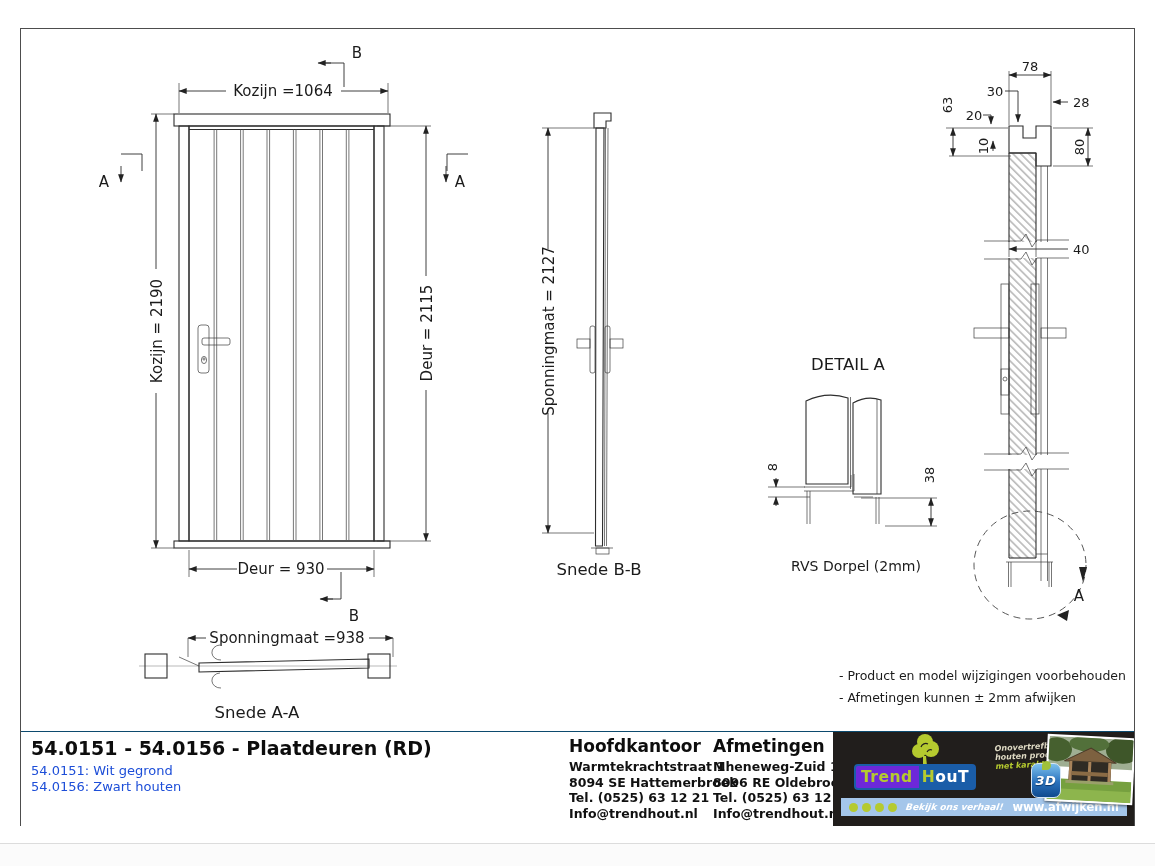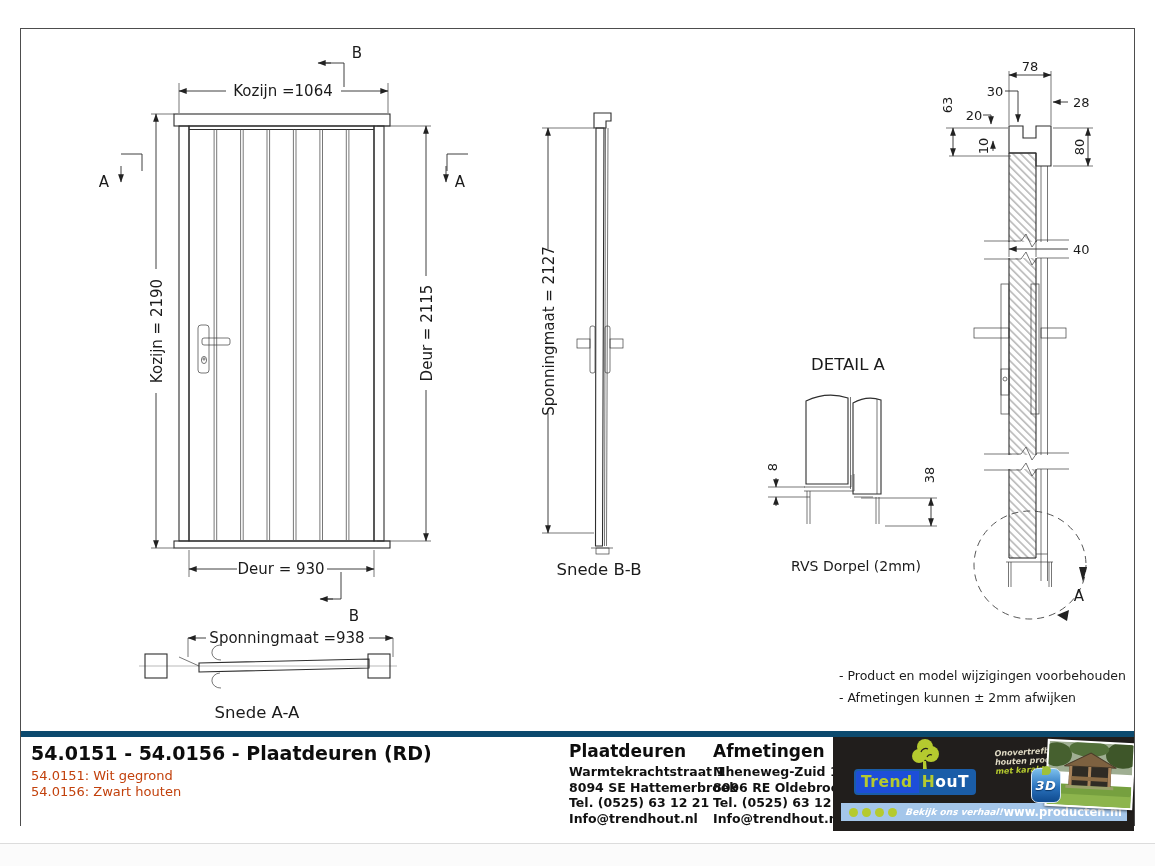--- a/index.html
+++ b/index.html
@@ -15,32 +15,32 @@
   svg text{font-family:"DejaVu Sans",sans-serif;fill:#1b1b1b;}
   .t15{font-size:15px}.t14{font-size:14px}.t13{font-size:13px}
   .t16{font-size:16.5px}.t12{font-size:12.5px}.tm{font-size:15px}
   .ln{stroke:#2e2e2e;stroke-width:1.1;fill:none}
   .lnf{stroke:#2e2e2e;stroke-width:1.1}
   .thin{stroke:#3c3c3c;stroke-width:0.7;fill:none}
   .dimln{stroke:#2a2a2a;stroke-width:0.9;fill:none}
   .ctr{stroke:#8a8a8a;stroke-width:0.6;fill:none}
 
   
-  .titleblock{position:absolute;left:0;top:702px;width:1113px;height:94px;border-top:6px solid #0c4a6e;background:#fff;}
+  .titleblock{position:absolute;left:0;top:702px;width:1113px;height:94px;border-top:1px solid #0c4a6e;background:#fff;}
   .tb-title{position:absolute;left:10px;top:5px;font-size:19px;font-weight:bold;color:#0d0d0d;white-space:nowrap;}
-  .tb-variant{position:absolute;left:10px;font-size:13px;color:#c2410c;white-space:nowrap;}
+  .tb-variant{position:absolute;left:10px;font-size:13px;color:#1d4ed8;white-space:nowrap;}
   .tb-v1{top:31px}.tb-v2{top:47px}
   .addr-col{position:absolute;top:4px;width:150px;}
   .addr-hoofd{left:548px}.addr-prod{left:692px}
   .addr-h{font-size:17px;font-weight:bold;margin:0 0 3px 0;color:#0d0d0d;}
   .addr-line{font-size:12.5px;font-weight:bold;line-height:15.5px;color:#111;white-space:nowrap;}
 
   
   .brandblock{position:absolute;left:812px;top:0;width:301px;height:94px;background:#211e1c;overflow:hidden;}
-  .logo-box{position:absolute;left:21px;top:32px;width:122px;height:26px;background:#1d4ed8;border:2px solid #1a5da8;border-radius:4px;box-sizing:border-box;display:flex;align-items:center;z-index:2;}
+  .logo-box{position:absolute;left:21px;top:32px;width:122px;height:26px;background:#6d28d9;border:2px solid #1a5da8;border-radius:4px;box-sizing:border-box;display:flex;align-items:center;z-index:2;}
   .logo-trend{font-weight:bold;font-size:15.5px;color:#b5ca2f;padding-left:5px;letter-spacing:.5px;}
   .logo-hout{background:#1a5da8;color:#fff;font-weight:bold;font-size:15.5px;height:100%;display:flex;align-items:center;padding:0 5px 0 3px;margin-left:auto;border-radius:0 1px 1px 0;letter-spacing:.5px;}
   .h-green{color:#b5ca2f;}
   .tree{position:absolute;left:74px;top:1px;z-index:1;}
   .tagline{position:absolute;left:162px;top:10px;font-size:8px;font-style:italic;font-weight:bold;color:#ded9c3;line-height:9px;transform:rotate(-3deg);white-space:nowrap;}
   .tagline .line3{color:#b5ca2f;}
   .badge3d{position:absolute;left:198px;top:31px;width:30px;height:35px;border-radius:7px;background:linear-gradient(#7cc0ed,#2a72bd 55%,#0f4a8e);border:1px solid #d7e6f5;box-sizing:border-box;text-align:center;z-index:4;}
   .badge3d .leaf{position:absolute;left:10px;top:-3px;width:9px;height:9px;border-radius:50% 50% 50% 0;background:#9fc03a;}
   .badge-3d-text{margin-top:9px;font-size:13px;font-weight:bold;color:#fff;font-style:italic;text-shadow:0 1px 1px #0a3566;letter-spacing:.5px;}
   .photo{position:absolute;left:213px;top:4px;width:84px;height:63px;background:#fff;padding:2px;transform:rotate(3deg);z-index:3;box-shadow:0 1px 3px rgba(0,0,0,.6);box-sizing:content-box;}
@@ -311,21 +311,21 @@
       <text class="t12" x="818" y="673" text-anchor="start">- Afmetingen kunnen ± 2mm afwijken</text>
     </g>
   </svg>
 
   <div class="titleblock">
     <div class="tb-title">54.0151 - 54.0156 - Plaatdeuren (RD)</div>
     <div class="tb-variant tb-v1">54.0151: Wit gegrond</div>
     <div class="tb-variant tb-v2">54.0156: Zwart houten</div>
 
     <div class="addr-col addr-hoofd">
-      <div class="addr-h">Plaatdeuren</div>
+      <div class="addr-h">Hoofdkantoor</div>
       <div class="addr-line">Warmtekrachtstraat 1</div>
       <div class="addr-line">8094 SE Hattemerbroek</div>
       <div class="addr-line">Tel. (0525) 63 12 21</div>
       <div class="addr-line">Info@trendhout.nl</div>
     </div>
 
     <div class="addr-col addr-prod">
       <div class="addr-h">Afmetingen</div>
       <div class="addr-line">Mheneweg-Zuid 1b</div>
       <div class="addr-line">8096 RE Oldebroek</div>
@@ -376,20 +376,20 @@
       <div class="badge3d">
         <span class="leaf"></span>
         <div class="badge-3d-text">3D</div>
       </div>
       <div class="strip">
         <span class="dot"></span>
         <span class="dot"></span>
         <span class="dot"></span>
         <span class="dot"></span>
         <span class="slogan">Bekijk ons verhaal!</span>
-        <span class="site">www.producten.nl</span>
+        <span class="site">www.afwijken.nl</span>
       </div>
     </div>
   </div>
 </div>
 
 <div class="page-edge"></div>
 <div class="below"></div>
 
 </body></html>

